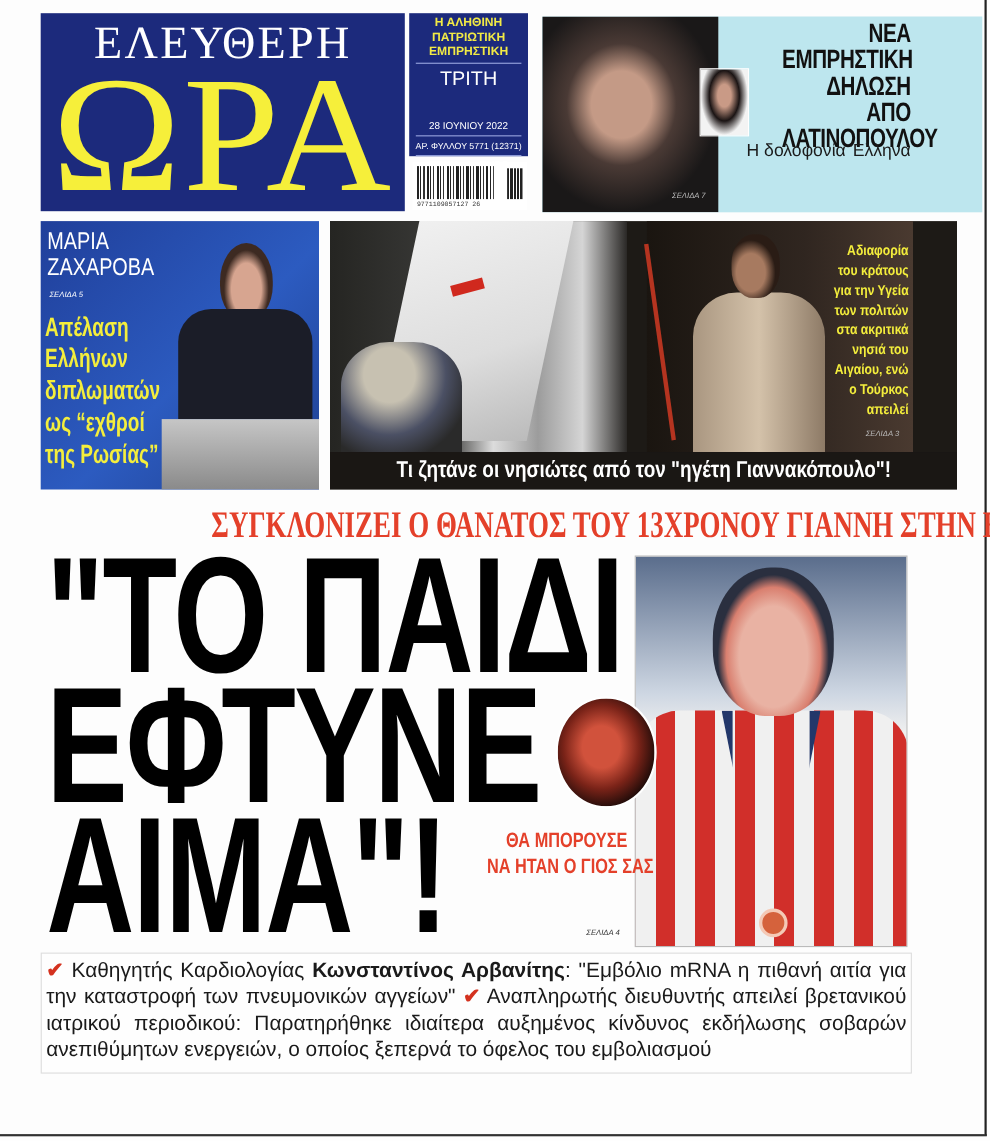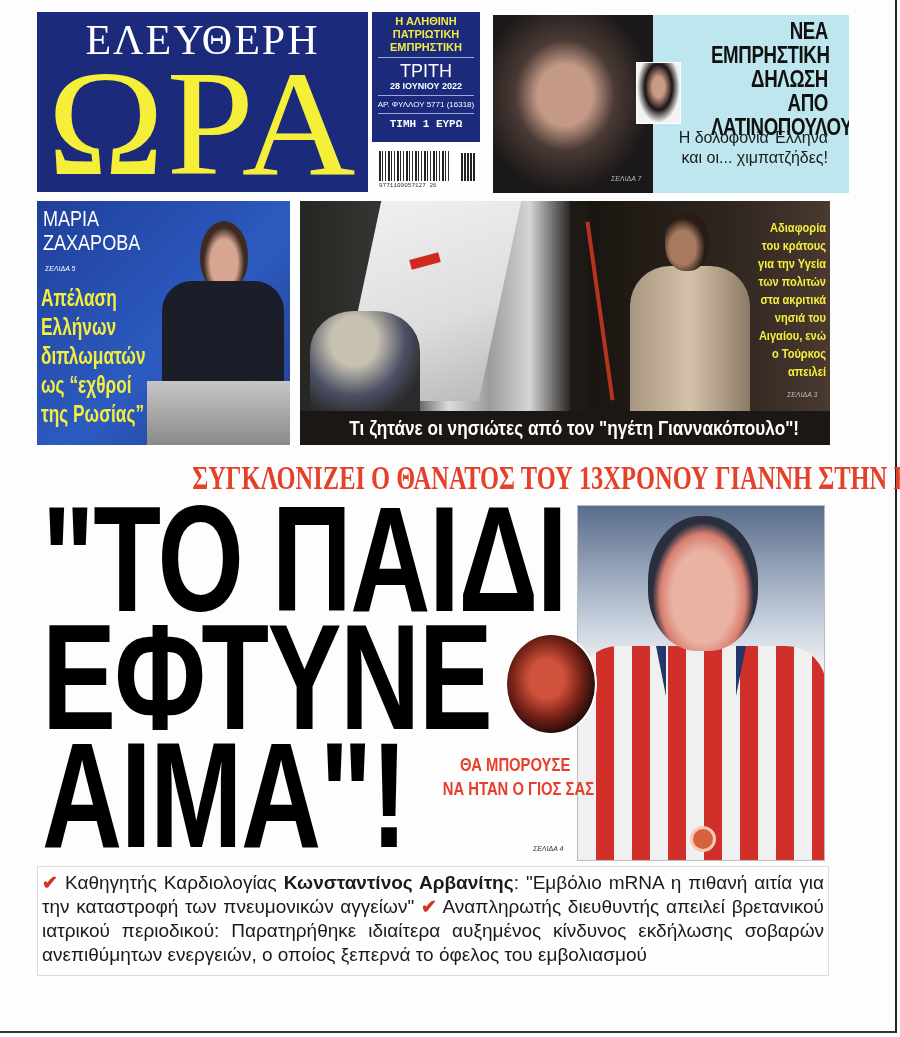--- a/index.html
+++ b/index.html
@@ -8,49 +8,49 @@
 
   
   .masthead { position: absolute; left: 37px; top: 12px; width: 331px; height: 180px; background: #1c2a7c; overflow: hidden; }
   .mast-top { position: absolute; left: 0; top: 4px; width: 100%; text-align: center; color: #ffffff; font-family: "Liberation Serif", serif; font-size: 42px; letter-spacing: 2px; }
   .mast-big { position: absolute; left: 0; top: 36px; width: 100%; text-align: center; color: #f6ef3a; font-family: "Liberation Serif", serif; font-size: 150px; line-height: 150px; letter-spacing: 2px; transform: scaleX(1.05); }
 
   .infobox { position: absolute; left: 372px; top: 12px; width: 108px; height: 130px; background: #1c2a7c; color: #fff; text-align: center; padding-top: 3px; }
   .infobox .tag { color: #f2ea45; font-weight: bold; font-size: 11px; line-height: 13px; }
   .infobox .sep { height: 1px; background: #9aa6e0; margin: 3px 6px; }
   .infobox .day { font-size: 18px; line-height: 20px; }
-  .infobox .date { font-size: 9px; font-weight: bold; line-height: 11px; }
+  .infobox .date { font-size: 9px; font-weight: normal; line-height: 11px; margin-top: 28px; }
   .infobox .issue { font-size: 8px; line-height: 11px; }
   .infobox .price { font-size: 11px; font-weight: bold; line-height: 14px; font-family: Liberation Mono, monospace; }
 
   .barcode { position: absolute; left: 375px; top: 147px; width: 104px; height: 44px; background: #fff; }
   .bars { position: absolute; left: 4px; top: 4px; width: 70px; height: 30px; background: repeating-linear-gradient(90deg, #222 0 2px, #fff 2px 3px, #222 3px 4px, #fff 4px 6px, #333 6px 7px, #fff 7px 9px); }
   .bars2 { position: absolute; left: 86px; top: 6px; width: 14px; height: 28px; background: repeating-linear-gradient(90deg, #222 0 2px, #fff 2px 3px); }
   .bar-num { position: absolute; left: 4px; top: 35px; font-size: 6px; color: #333; font-family: "Liberation Mono", monospace; }
 
   
-  .story-tr { position: absolute; left: 493px; top: 15px; width: 356px; height: 178px; background: #bde6ee; overflow: hidden; }
+  .story-tr { position: absolute; left: 493px; top: 15px; width: 400px; height: 178px; background: #bde6ee; overflow: hidden; }
   .photo-man { position: absolute; left: 0; top: 0; width: 160px; height: 178px; background: radial-gradient(ellipse at 45% 45%, #c49a86 0 22%, #4a3a35 40%, #1a1818 70%); }
   .photo-woman { position: absolute; left: 143px; top: 47px; width: 45px; height: 62px; background: radial-gradient(ellipse at 50% 40%, #c99a86 0 20%, #1b1414 45%, #f3f3f3 70%); border: 1px solid #fff; }
   .tr-head { position: absolute; left: 185px; top: 4px; width: 150px; text-align: right; font-family: "Liberation Sans", sans-serif; font-weight: bold; font-size: 24px; line-height: 24px; color: #111; transform: scaleX(0.78); transform-origin: right top; letter-spacing: -0.5px; }
   .tr-sub { position: absolute; left: 140px; top: 113px; width: 195px; text-align: right; font-size: 16px; line-height: 20px; color: #1b1b1b; }
   .page-ref { font-size: 7px; font-style: italic; color: #bbb; position: absolute; }
 
   
   .story-zah { position: absolute; left: 37px; top: 201px; width: 253px; height: 244px; background: linear-gradient(135deg, #203f9a 0%, #2c5bc0 55%, #1f3f8f 100%); overflow: hidden; }
   .zah-name { position: absolute; left: 6px; top: 6px; color: #fff; font-family: "Liberation Sans", sans-serif; font-size: 22px; line-height: 24px; transform: scaleX(0.82); transform-origin: left top; }
   .zah-ref { position: absolute; left: 8px; top: 64px; color: #fff; font-size: 7px; font-style: italic; }
   .zah-head { position: absolute; left: 4px; top: 82px; color: #f4ee3c; font-weight: bold; font-size: 24px; line-height: 29px; transform: scaleX(0.72); transform-origin: left top; width: 180px; }
   .zah-person { position: absolute; left: 125px; top: 20px; width: 120px; height: 210px; }
   .zah-head-circle { position: absolute; left: 38px; top: 0; width: 48px; height: 70px; border-radius: 50% 50% 45% 45%; background: radial-gradient(ellipse at 50% 60%, #d7a590 0 40%, #3d2a22 60%); }
   .zah-body { position: absolute; left: 0; top: 60px; width: 122px; height: 100px; background: #1b1d28; border-radius: 30px 30px 0 0; }
   .podium { position: absolute; left: 110px; top: 180px; width: 143px; height: 64px; background: linear-gradient(#c6c6c6, #8a8a8a); }
 
   
-  .story-mid { position: absolute; left: 300px; top: 201px; width: 530px; height: 244px; background: #1d1a16; overflow: hidden; }
+  .story-mid { position: absolute; left: 300px; top: 201px; width: 570px; height: 244px; background: #1d1a16; overflow: hidden; }
   .mid-photo-l { position: absolute; left: 0; top: 0; width: 270px; height: 210px; background: linear-gradient(90deg, #252522 0%, #3b3b39 40%, #dcdcdc 55%, #9c9c9c 70%, #d5d5d5 85%, #2a2826 100%); }
   .mid-flag { position: absolute; left: 60px; top: 0; width: 140px; height: 200px; background: linear-gradient(160deg, #f0f0f0 0%, #ddd 60%, #bbb 100%); transform: skewX(-12deg); }
   .mid-redmark { position: absolute; left: 110px; top: 55px; width: 30px; height: 10px; background: #d0291e; transform: rotate(-15deg); }
   .mid-oldman { position: absolute; left: 10px; top: 110px; width: 110px; height: 100px; background: radial-gradient(ellipse at 40% 30%, #c7c1b1 0 25%, #4b5064 55%, #2a2a2a 80%); border-radius: 40% 40% 0 0; }
   .mid-photo-r { position: absolute; left: 288px; top: 0; width: 242px; height: 210px; background: linear-gradient(90deg, #1a1510 0%, #302620 60%, #4a3a30 100%); }
   .mid-redpole { position: absolute; left: 298px; top: 20px; width: 4px; height: 180px; background: #b53420; transform: rotate(-8deg); }
   .mid-suit { position: absolute; left: 330px; top: 65px; width: 120px; height: 145px; background: linear-gradient(90deg, #a99680, #d4c2aa 50%, #8d7a66); border-radius: 40px 40px 0 0; }
   .mid-headr { position: absolute; left: 365px; top: 12px; width: 44px; height: 58px; border-radius: 45%; background: radial-gradient(ellipse at 40% 60%, #a77a60 0 35%, #2a1c15 60%); }
   .mid-side { position: absolute; left: 440px; top: 18px; width: 86px; text-align: right; color: #f4ee3c; font-weight: bold; font-size: 13px; line-height: 18px; transform: scaleX(0.85); transform-origin: right top; }
   .mid-ref { position: absolute; left: 487px; top: 190px; color: #bbb; font-size: 7px; font-style: italic; }
@@ -93,21 +93,21 @@
   </div>
 
   <div class="infobox">
     <div class="tag">Η ΑΛΗΘΙΝΗ</div>
     <div class="tag">ΠΑΤΡΙΩΤΙΚΗ</div>
     <div class="tag">ΕΜΠΡΗΣΤΙΚΗ</div>
     <div class="sep"></div>
     <div class="day">ΤΡΙΤΗ</div>
     <div class="date">28 ΙΟΥΝΙΟΥ 2022</div>
     <div class="sep"></div>
-    <div class="issue">ΑΡ. ΦΥΛΛΟΥ 5771 (16318)</div>
+    <div class="issue">ΑΡ. ΦΥΛΛΟΥ 5771 (12371)</div>
     <div class="sep"></div>
     <div class="price">ΤΙΜΗ 1 ΕΥΡΩ</div>
   </div>
 
   <div class="barcode">
     <div class="bars"></div>
     <div class="bars2"></div>
     <div class="bar-num">9771109057127  26</div>
   </div>
 
@@ -115,21 +115,20 @@
     <div class="photo-man"></div>
     <span class="page-ref" style="left:118px;top:160px;">ΣΕΛΙΔΑ 7</span>
     <div class="photo-woman"></div>
     <div class="tr-head">
       <div>ΝΕΑ ΕΜΠΡΗΣΤΙΚΗ</div>
       <div>ΔΗΛΩΣΗ ΑΠΟ</div>
       <div>ΛΑΤΙΝΟΠΟΥΛΟΥ</div>
     </div>
     <div class="tr-sub">
       <div>Η δολοφονία Έλληνα</div>
-      <div>και οι... χιμπατζήδες!</div>
     </div>
   </div>
 
   <div class="story-zah">
     <div class="zah-person">
       <div class="zah-head-circle"></div>
       <div class="zah-body"></div>
     </div>
     <div class="podium"></div>
     <div class="zah-name">

